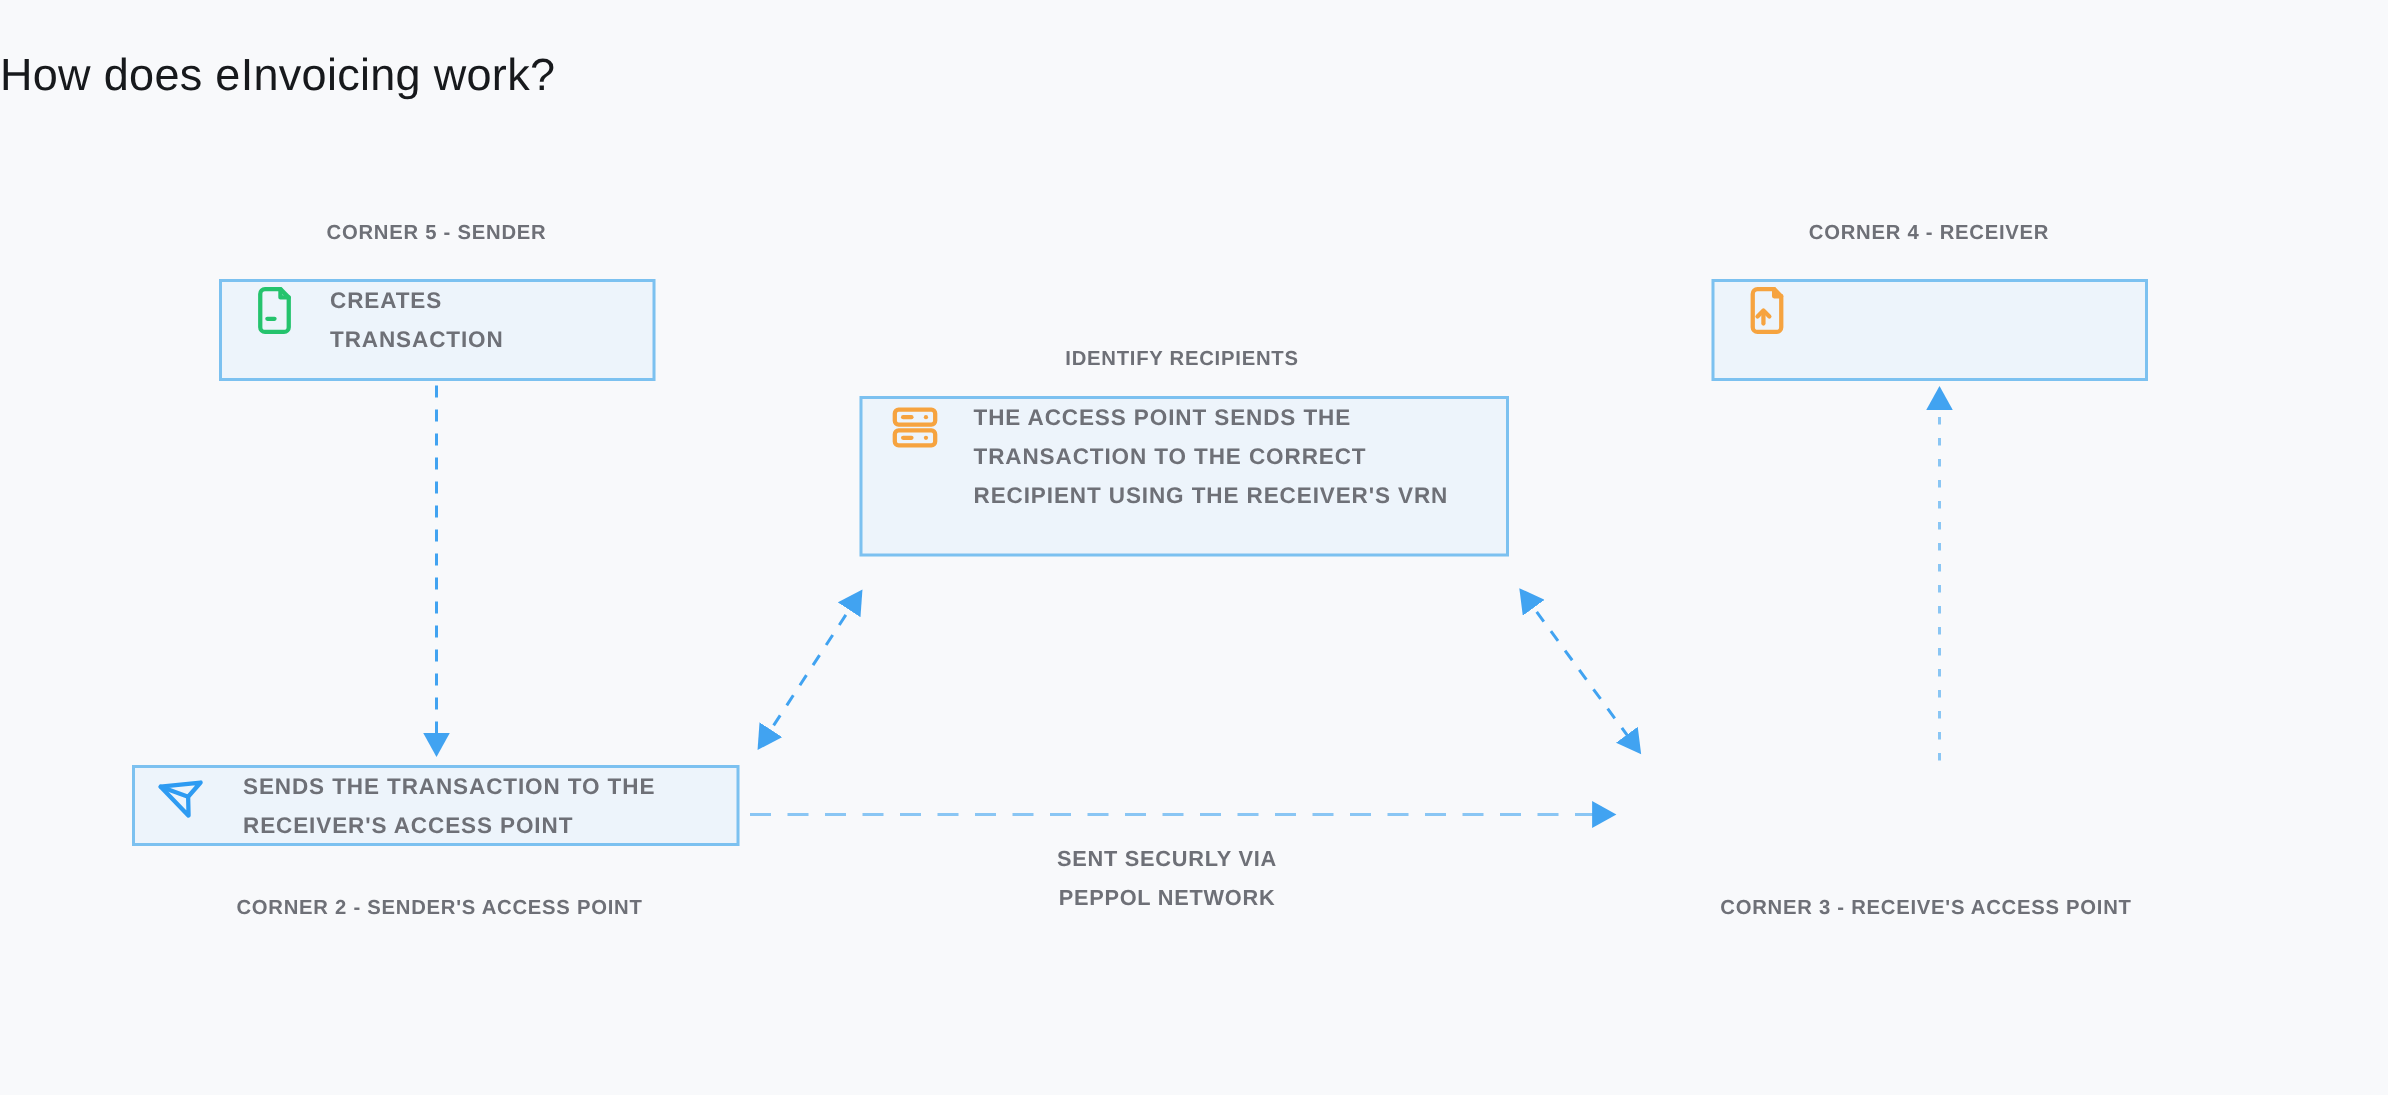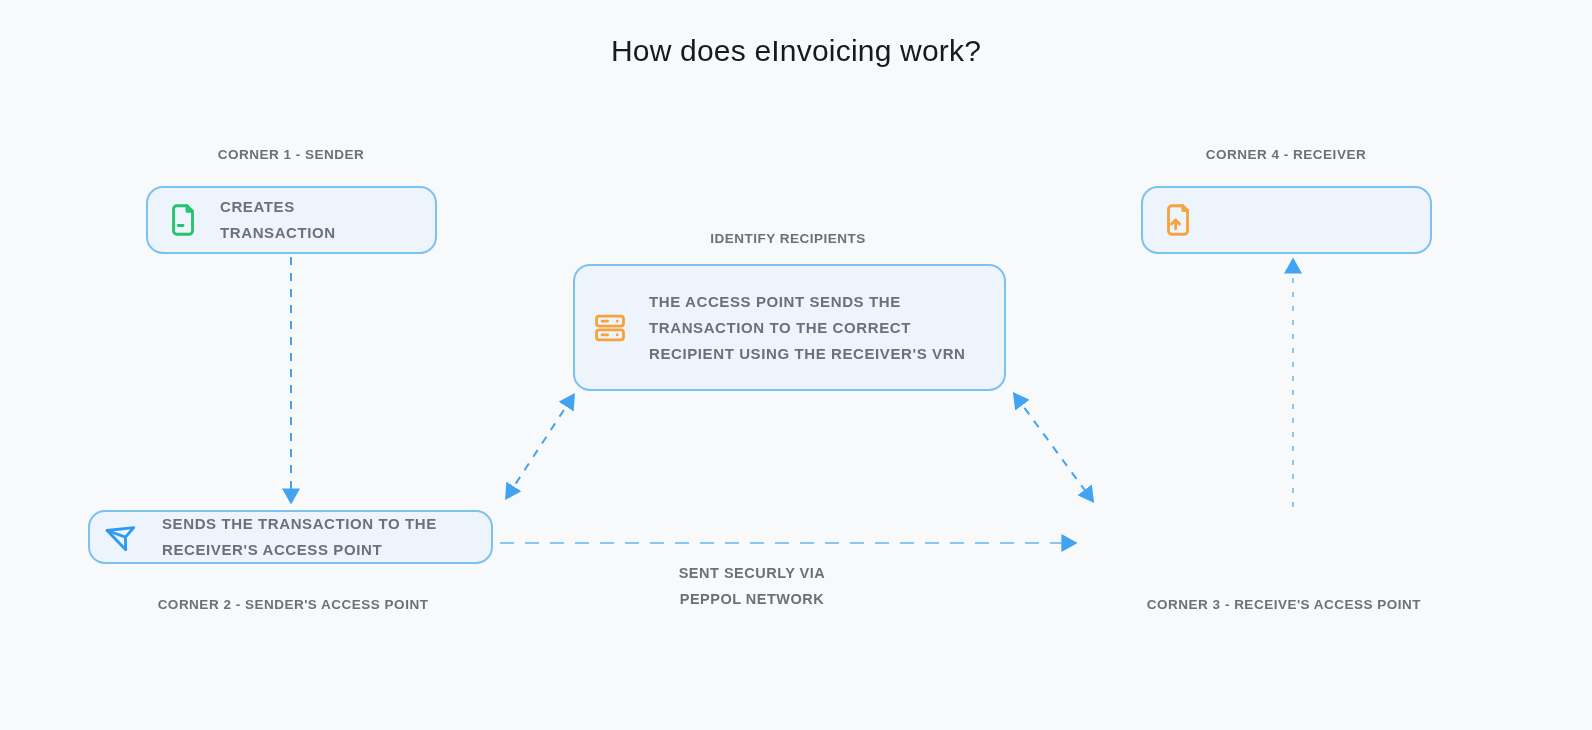--- a/index.html
+++ b/index.html
@@ -4,24 +4,24 @@
 <style>
   :root{
     --background:#f8f9fb; --box_bg:#edf4fb; --box_border:#7cc1f0;
     --arrow_strong:#41a3f1; --arrow_light:#8ac6f4;
     --title_text:#17191c; --label_text:#6e7077;
     --green:#25c36d; --orange:#f6a33f; --blue_icon:#2e9bf2; --purple:#8f5df4;
   }
   *{margin:0;padding:0;box-sizing:border-box;}
   body{background:var(--background);font-family:"Liberation Sans",sans-serif;}
   .canvas{position:relative;width:1592px;height:730px;background:var(--background);overflow:hidden;}
-  .title{position:absolute;left:0;top:34px;width:100%;text-align:center;
+  .title{position:absolute;left:0;top:34px;width:100%;
          font-size:30px;font-weight:500;color:var(--title_text);letter-spacing:0.2px;}
-  .node{position:absolute;display:flex;align-items:center;gap:18px;
-        background:var(--box_bg);border:2px solid var(--box_border);border-radius:17px;
+  .node{position:absolute;display:flex;align-items:flex-start;gap:18px;
+        background:var(--box_bg);border:2px solid var(--box_border);border-radius:0;
         padding:0 22px 0 16px;}
   .node-text{font-size:15px;font-weight:bold;color:var(--label_text);
              letter-spacing:0.6px;line-height:26px;}
   .corner-label{position:absolute;transform:translateX(-50%);white-space:nowrap;
                 font-size:13.5px;font-weight:bold;color:var(--label_text);letter-spacing:0.5px;}
   .icon{display:flex;align-items:center;justify-content:center;width:38px;height:38px;flex:0 0 auto;}
   .icon svg{width:38px;height:38px;overflow:visible;}
   .icon-green{color:var(--green);} .icon-orange{color:var(--orange);}
   .icon-blue{color:var(--blue_icon);} .icon-purple{color:var(--purple);}
   .icon-send svg{transform:rotate(-115deg);}
@@ -45,21 +45,21 @@
         <path d="M0 0 L9 5 L0 10 z" style="fill:var(--arrow_strong)"></path>
       </marker>
     </defs>
     <line class="arrow-strong" x1="291" y1="257" x2="291" y2="501" stroke-dasharray="8 8" marker-end="url(#ah)"></line>
     <line class="arrow-light" x1="1293" y1="507" x2="1293" y2="261" stroke-dasharray="5 9" marker-end="url(#ah)"></line>
     <line class="arrow-light" x1="500" y1="543" x2="1074" y2="543" stroke-dasharray="14 11" marker-end="url(#ah)"></line>
     <line class="arrow-strong" x1="507" y1="497" x2="573" y2="396" stroke-dasharray="8 8" marker-start="url(#ah)" marker-end="url(#ah)"></line>
     <line class="arrow-strong" x1="1015" y1="395" x2="1092" y2="500" stroke-dasharray="8 8" marker-start="url(#ah)" marker-end="url(#ah)"></line>
   </svg>
 
-  <div class="corner-label" style="left:291px;top:147px">CORNER 1 - SENDER</div>
+  <div class="corner-label" style="left:291px;top:147px">CORNER 5 - SENDER</div>
   <div class="node" style="left:146px;top:186px;width:291px;height:68px">
     <span class="icon icon-green">
       <svg viewBox="0 0 24 24" fill="none" stroke="currentColor" stroke-width="1.8" stroke-linecap="round" stroke-linejoin="round">
         <path d="M14.5 3H8a2 2 0 0 0-2 2v14a2 2 0 0 0 2 2h8a2 2 0 0 0 2-2V6.5L14.5 3z"></path>
         <path d="M14.5 3v3.5H18"></path>
         <path d="M9 15.5h3"></path>
       </svg>
     </span>
     <span class="node-text">CREATES TRANSACTION</span>
   </div>
@@ -70,21 +70,21 @@
       <svg viewBox="0 0 24 24" fill="none" stroke="currentColor" stroke-width="1.8" stroke-linecap="round" stroke-linejoin="round">
         <path d="M15 3H8a2 2 0 0 0-2 2v14a2 2 0 0 0 2 2h8a2 2 0 0 0 2-2V6L15 3z"></path>
         <path d="M15 3v3h3"></path>
         <path d="M10.5 17.5v-5"></path>
         <path d="M8 14.5l2.5-2.5 2.5 2.5"></path>
       </svg>
     </span>
   </div>
 
   <div class="corner-label" style="left:788px;top:231px">IDENTIFY RECIPIENTS</div>
-  <div class="node" style="left:573px;top:264px;width:433px;height:127px;gap:20px">
+  <div class="node" style="left:573px;top:264px;width:433px;height:107px;gap:20px">
     <span class="icon icon-orange">
       <svg viewBox="0 0 24 24" fill="none" stroke="currentColor" stroke-width="1.8" stroke-linecap="round" stroke-linejoin="round">
         <rect x="3.5" y="4.5" width="17" height="6.3" rx="1.6"></rect>
         <rect x="3.5" y="13.2" width="17" height="6.3" rx="1.6"></rect>
         <path d="M7 7.65h3.5"></path>
         <path d="M7 16.35h3.5"></path>
         <path d="M16.6 7.65h.01"></path>
         <path d="M16.6 16.35h.01"></path>
       </svg>
     </span>
@@ -97,18 +97,18 @@
         <path d="M20.5 3.5 11.8 12.2"></path>
         <path d="M20.5 3.5 15 19.5l-3.2-7.3L4.5 9l16-5.5z"></path>
       </svg>
     </span>
     <span class="node-text" style="max-width:320px">SENDS THE TRANSACTION TO THE RECEIVER'S ACCESS POINT</span>
   </div>
   <div class="corner-label" style="left:293px;top:597px">CORNER 2 - SENDER'S ACCESS POINT</div>
 
   <div class="corner-label" style="left:1284px;top:597px">CORNER 3 - RECEIVE'S  ACCESS POINT</div>
 
-  <div class="network-note" style="left:752px;top:560px">
+  <div class="network-note" style="left:778px;top:560px">
     <div>SENT SECURLY VIA</div>
     <div>PEPPOL NETWORK</div>
   </div>
 
 </div>
 
 </body></html>

